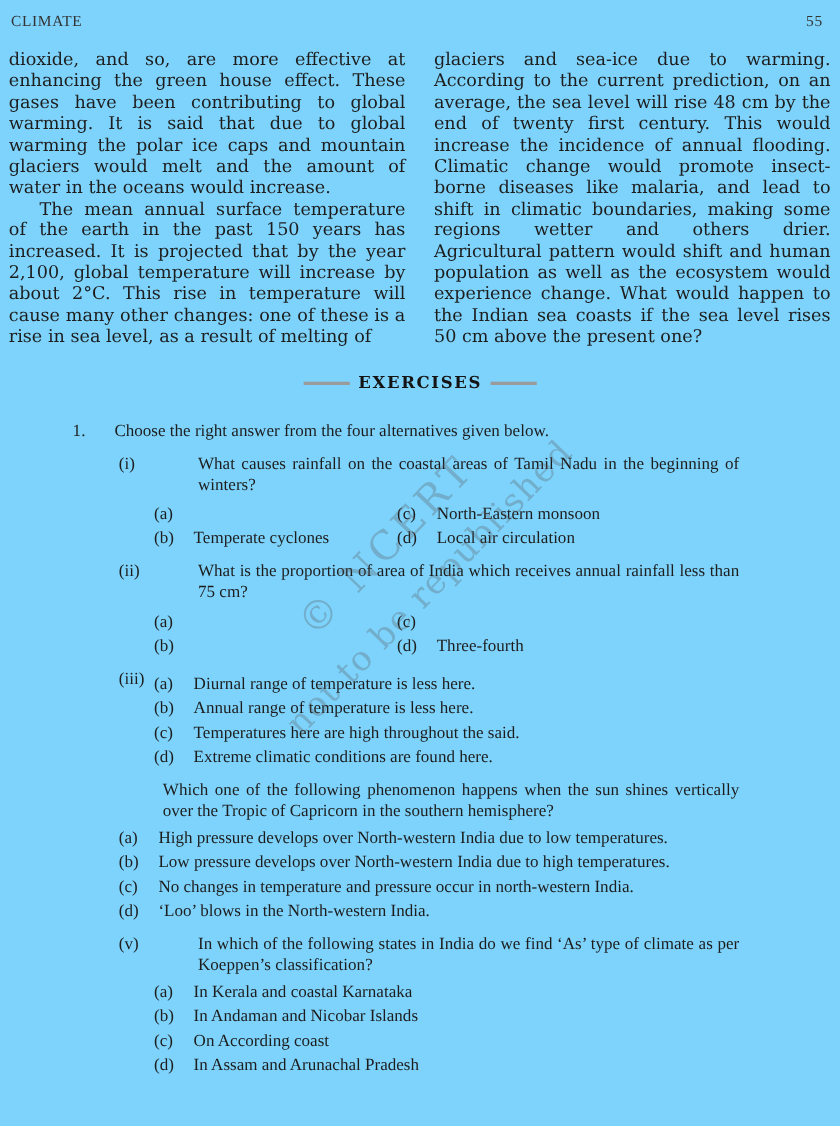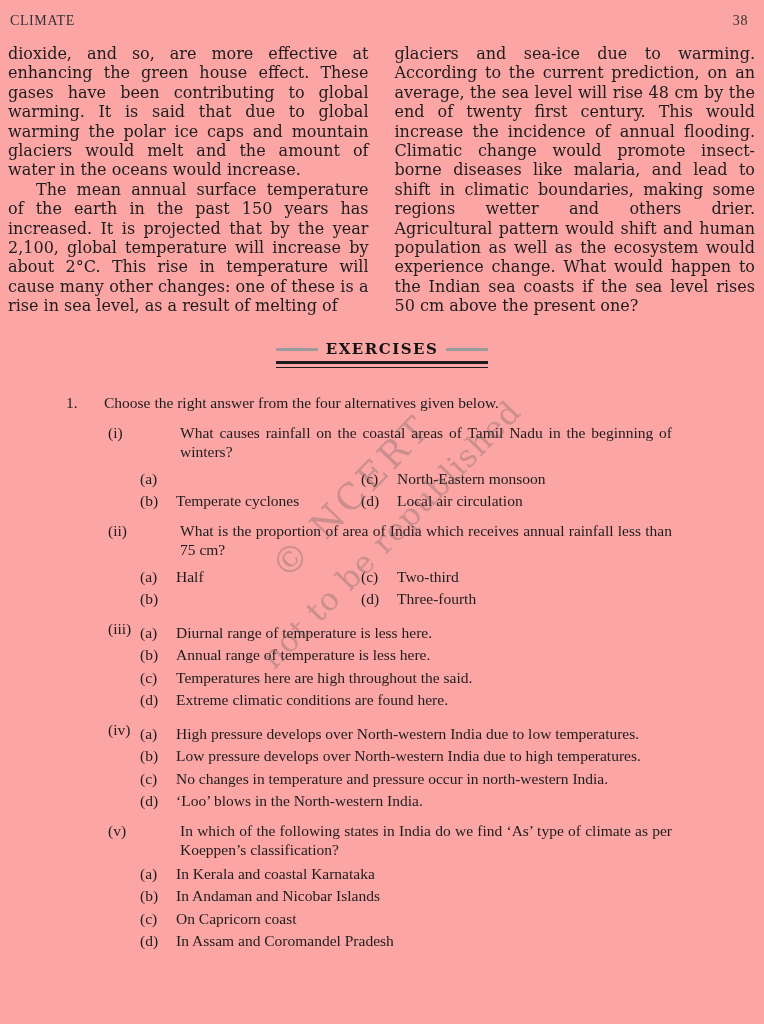--- a/index.html
+++ b/index.html
@@ -1,20 +1,20 @@
 <!DOCTYPE html>
 <html><head>
 <meta charset="utf-8">
 <style>
   html,body{margin:0;padding:0;background:#e8e8e8;}
   .page{
     position:relative;
     width:764px;height:1024px;
     margin:0 auto;
-    background:#fca5a5;
+    background:#7dd3fc;
     color:#1d1d1d;
     overflow:hidden;
     box-sizing:border-box;
   }
   
   .page-header{
     display:flex;justify-content:space-between;align-items:baseline;
     padding:13px 16px 0 10px;
     font-family:"Liberation Serif",serif;
     font-size:14px;letter-spacing:0.6px;color:#333;
@@ -26,21 +26,21 @@
     margin-top:15px;
     font-family:"DejaVu Serif",serif;
     font-size:16px;line-height:19.4px;
     text-align:justify;color:#1d1d1d;
   }
   .col{flex:1;min-width:0;}
   .col p{margin:0;}
   .col p.indent{text-indent:28px;}
   
   .ex-heading{margin-top:21px;text-align:center;}
-  .ex-heading-inner{display:inline-flex;flex-direction:column;}
+  .ex-heading-inner{display:inline-flex;flex-direction:row;}
   .ex-row{display:flex;align-items:center;gap:8px;}
   .gline{width:42px;height:3px;background:#9b9b9b;}
   .htext{
     font-family:"DejaVu Serif",serif;font-weight:bold;
     font-size:15px;letter-spacing:1.5px;color:#141414;
   }
   .dbl{height:3px;border-top:3px solid #1c1c1c;border-bottom:1.5px solid #1c1c1c;margin-top:3px;}
   
   .exercise{
     margin-top:25px;
@@ -71,21 +71,21 @@
   .wm1{font-size:36px;letter-spacing:4px;}
   .wm2{font-size:31px;letter-spacing:1px;margin-top:16px;}
 </style>
 </head>
 <body>
 
 <div class="page">
 
   <div class="page-header">
     <span>CLIMATE</span>
-    <span>38</span>
+    <span>55</span>
   </div>
 
   <div class="columns">
     <div class="col">
       <p class="noindent">dioxide, and so, are more effective at enhancing the green house effect. These gases have been contributing to global warming. It is said that due to global warming the polar ice caps and mountain glaciers would melt and the amount of water in the oceans would increase.</p>
       <p class="indent">The mean annual surface temperature of the earth in the past 150 years has increased. It is projected that by the year 2,100, global temperature will increase by about 2°C. This rise in temperature will cause many other changes: one of these is a rise in sea level, as a result of melting of</p>
     </div>
     <div class="col">
       <p class="noindent">glaciers and sea-ice due to warming. According to the current prediction, on an average, the sea level will rise 48 cm by the end of twenty first century. This would increase the incidence of annual flooding. Climatic change would promote insect-borne diseases like malaria, and lead to shift in climatic boundaries, making some regions wetter and others drier. Agricultural pattern would shift and human population as well as the ecosystem would experience change. What would happen to the Indian sea coasts if the sea level rises 50 cm above the present one?</p>
     </div>
@@ -132,25 +132,23 @@
           </div>
         </div>
 
         <div class="sub">
           <span class="sub-label">(ii)</span>
           <div class="sub-body">
             <div class="sub-text">What is the proportion of area of India which receives annual rainfall less than 75 cm?</div>
             <div class="opts two-col">
               <div class="opt">
                 <span class="opt-label">(a)</span>
-                <span class="opt-text">Half</span>
-              </div>
-              <div class="opt">
-                <span class="opt-label">(c)</span>
-                <span class="opt-text">Two-third</span>
+              </div>
+              <div class="opt">
+                <span class="opt-label">(c)</span>
               </div>
               <div class="opt">
                 <span class="opt-label">(b)</span>
               </div>
               <div class="opt">
                 <span class="opt-label">(d)</span>
                 <span class="opt-text">Three-fourth</span>
               </div>
             </div>
           </div>
@@ -174,22 +172,22 @@
               </div>
               <div class="opt">
                 <span class="opt-label">(d)</span>
                 <span class="opt-text">Extreme climatic conditions are found here.</span>
               </div>
             </div>
           </div>
         </div>
 
         <div class="sub">
-          <span class="sub-label">(iv)</span>
-          <div class="sub-body">
+          <div class="sub-body">
+            <div class="sub-text">Which one of the following phenomenon happens when the sun shines vertically over the Tropic of Capricorn in the southern hemisphere?</div>
             <div class="opts">
               <div class="opt">
                 <span class="opt-label">(a)</span>
                 <span class="opt-text">High pressure develops over North-western India due to low temperatures.</span>
               </div>
               <div class="opt">
                 <span class="opt-label">(b)</span>
                 <span class="opt-text">Low pressure develops over North-western India due to high temperatures.</span>
               </div>
               <div class="opt">
@@ -212,25 +210,25 @@
               <div class="opt">
                 <span class="opt-label">(a)</span>
                 <span class="opt-text">In Kerala and coastal Karnataka</span>
               </div>
               <div class="opt">
                 <span class="opt-label">(b)</span>
                 <span class="opt-text">In Andaman and Nicobar Islands</span>
               </div>
               <div class="opt">
                 <span class="opt-label">(c)</span>
-                <span class="opt-text">On Capricorn coast</span>
-              </div>
-              <div class="opt">
-                <span class="opt-label">(d)</span>
-                <span class="opt-text">In Assam and Coromandel Pradesh</span>
+                <span class="opt-text">On According coast</span>
+              </div>
+              <div class="opt">
+                <span class="opt-label">(d)</span>
+                <span class="opt-text">In Assam and Arunachal Pradesh</span>
               </div>
             </div>
           </div>
         </div>
 
       </div>
     </div>
   </div>
 
   <div class="watermark">

